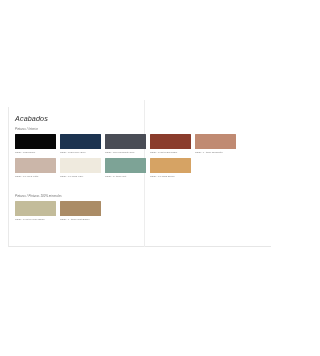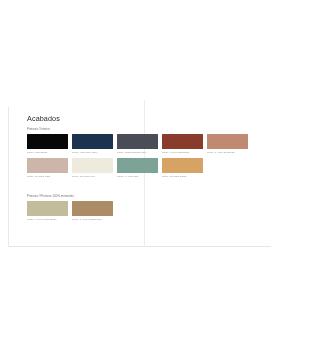--- a/index.html
+++ b/index.html
@@ -27,25 +27,26 @@
 
   
   .top-spacer {
     height: 107px;
   }
 
   
   .card {
     position: relative;
     margin: 0 8px 16px 8px;
-    padding: 8px 0 10px 12px;
+    padding: 8px 0 10px 0;
     border-left: 1px solid #e9e9e9;
     border-bottom: 1px solid #e6e6e6;
     box-sizing: border-box;
     min-height: 140px;
+    font-style: italic;
   }
 
   
   .column-rule {
     position: absolute;
     top: -7px;
     bottom: -1px;
     left: 135px;
     width: 1px;
     background: #ededed;

